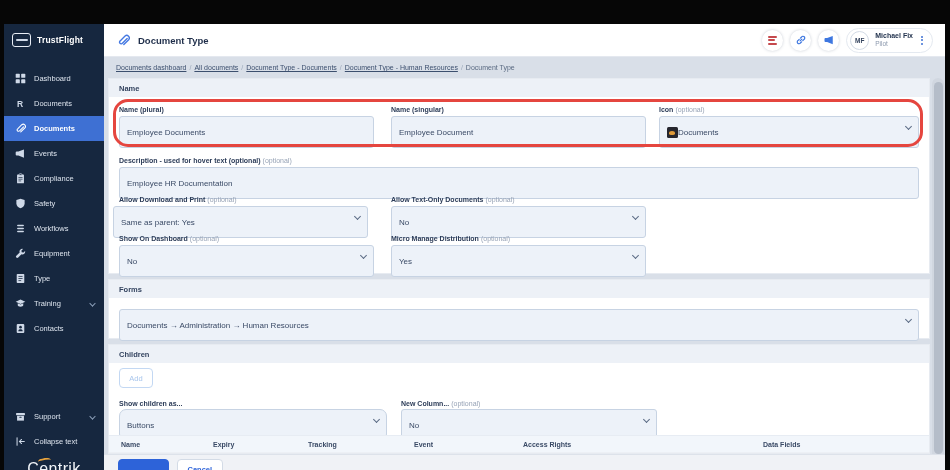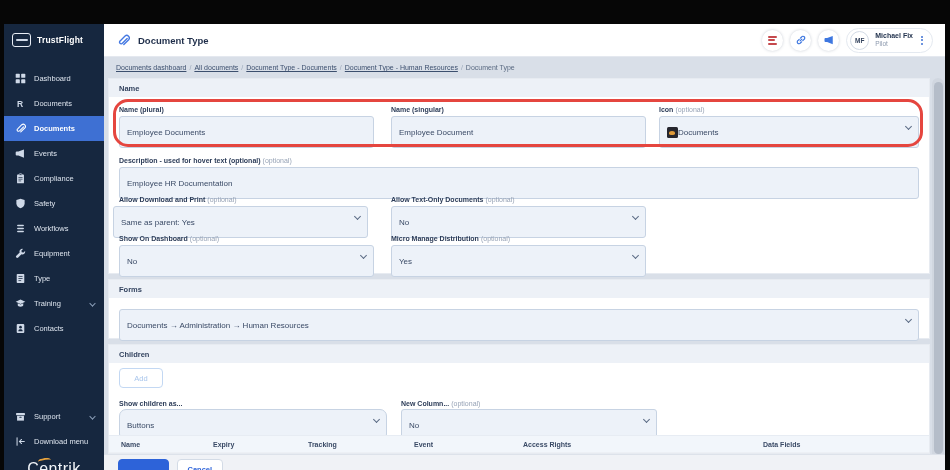--- a/index.html
+++ b/index.html
@@ -77,21 +77,21 @@
   .lbl-singular { left:282px; top:27px; } .box-singular { left:282px; top:37px; }
   .lbl-icon { left:550px; top:27px; } .box-icon { left:550px; top:37px; width:260px; }
   .lbl-desc { left:10px; top:78px; } .box-desc { left:10px; top:88px; width:800px; }
   .lbl-download { left:10px; top:117px; } .box-download { left:4px; top:127px; width:255px; }
   .lbl-textonly { left:282px; top:117px; } .box-textonly { left:282px; top:127px; width:255px; }
   .lbl-showdash { left:10px; top:156px; } .box-showdash { left:10px; top:166px; width:255px; }
   .lbl-micro { left:282px; top:156px; } .box-micro { left:282px; top:166px; width:255px; }
 
   .box-parent { left:10px; top:29px; width:800px; }
 
-  .add-btn { position:absolute; left:10px; top:23px; width:44px; height:20px; background:#ffffff; border:1px solid #c3d8f3; border-radius:4px; color:#a9c6ec; font-size:7.5px; font-weight:normal; display:flex; align-items:center; justify-content:center; }
+  .add-btn { position:absolute; left:10px; top:23px; width:34px; height:20px; background:#ffffff; border:1px solid #c3d8f3; border-radius:4px; color:#a9c6ec; font-size:7.5px; font-weight:normal; display:flex; align-items:center; justify-content:center; }
   .lbl-showchildren { left:10px; top:55px; } .box-showchildren { left:10px; top:64px; width:268px;border-radius:7px; }
   .lbl-newcol { left:292px; top:55px; } .box-newcol { left:292px; top:64px; width:256px; }
   .thead { position:absolute; left:0; top:90px; width:100%; height:17px; background:#f2f6fb; border-top:1px solid #e7ecf3; }
   .th { position:absolute; top:5px; font-size:7px; font-weight:bold; color:#3a4a66; white-space:nowrap; }
   .th-0{left:12px;} .th-1{left:104px;} .th-2{left:199px;} .th-3{left:305px;} .th-4{left:414px;} .th-5{left:654px;}
   .clip-row { position:absolute; left:0; top:107px; width:100%; height:8px; background:#ffffff; border-top:1px solid #edf0f5; }
 
   .footer { position:absolute; left:0; top:430px; width:100%; height:29px; background:#f0f2f6; border-top:1px solid #dde2ea; display:flex; align-items:center; gap:8px; padding-left:14px; z-index:7; }
   .save-btn { height:21px; padding:0 9px; background:#2d63d9; border:1px solid #2d63d9; border-radius:4px; color:#ffffff; font-size:7.5px; font-weight:bold; display:flex; align-items:flex-end; gap:4px; cursor:pointer; }
   .save-btn svg { width:9px; height:9px; display:block; }
@@ -226,21 +226,21 @@
         <span class="chev"></span>
       </div>
       <div class="nav-item">
         <span class="nicon">
               <svg viewBox="0 0 16 16" fill="none" stroke="currentColor" stroke-width="1.5" stroke-linecap="round">
                 <path d="M3 2.5v11"></path>
                 <path d="M13.5 8H7"></path>
                 <path d="M9.5 5L6.5 8l3 3"></path>
               </svg>
             </span>
-        <span class="nlabel">Download menu</span>
+        <span class="nlabel">Collapse text</span>
       </div>
     </div>
 
     <div class="brand">
       <span class="brand-inner">
         <span class="brand-swoosh"></span>
         <span>Centrik</span>
       </span>
     </div>
   </aside>

